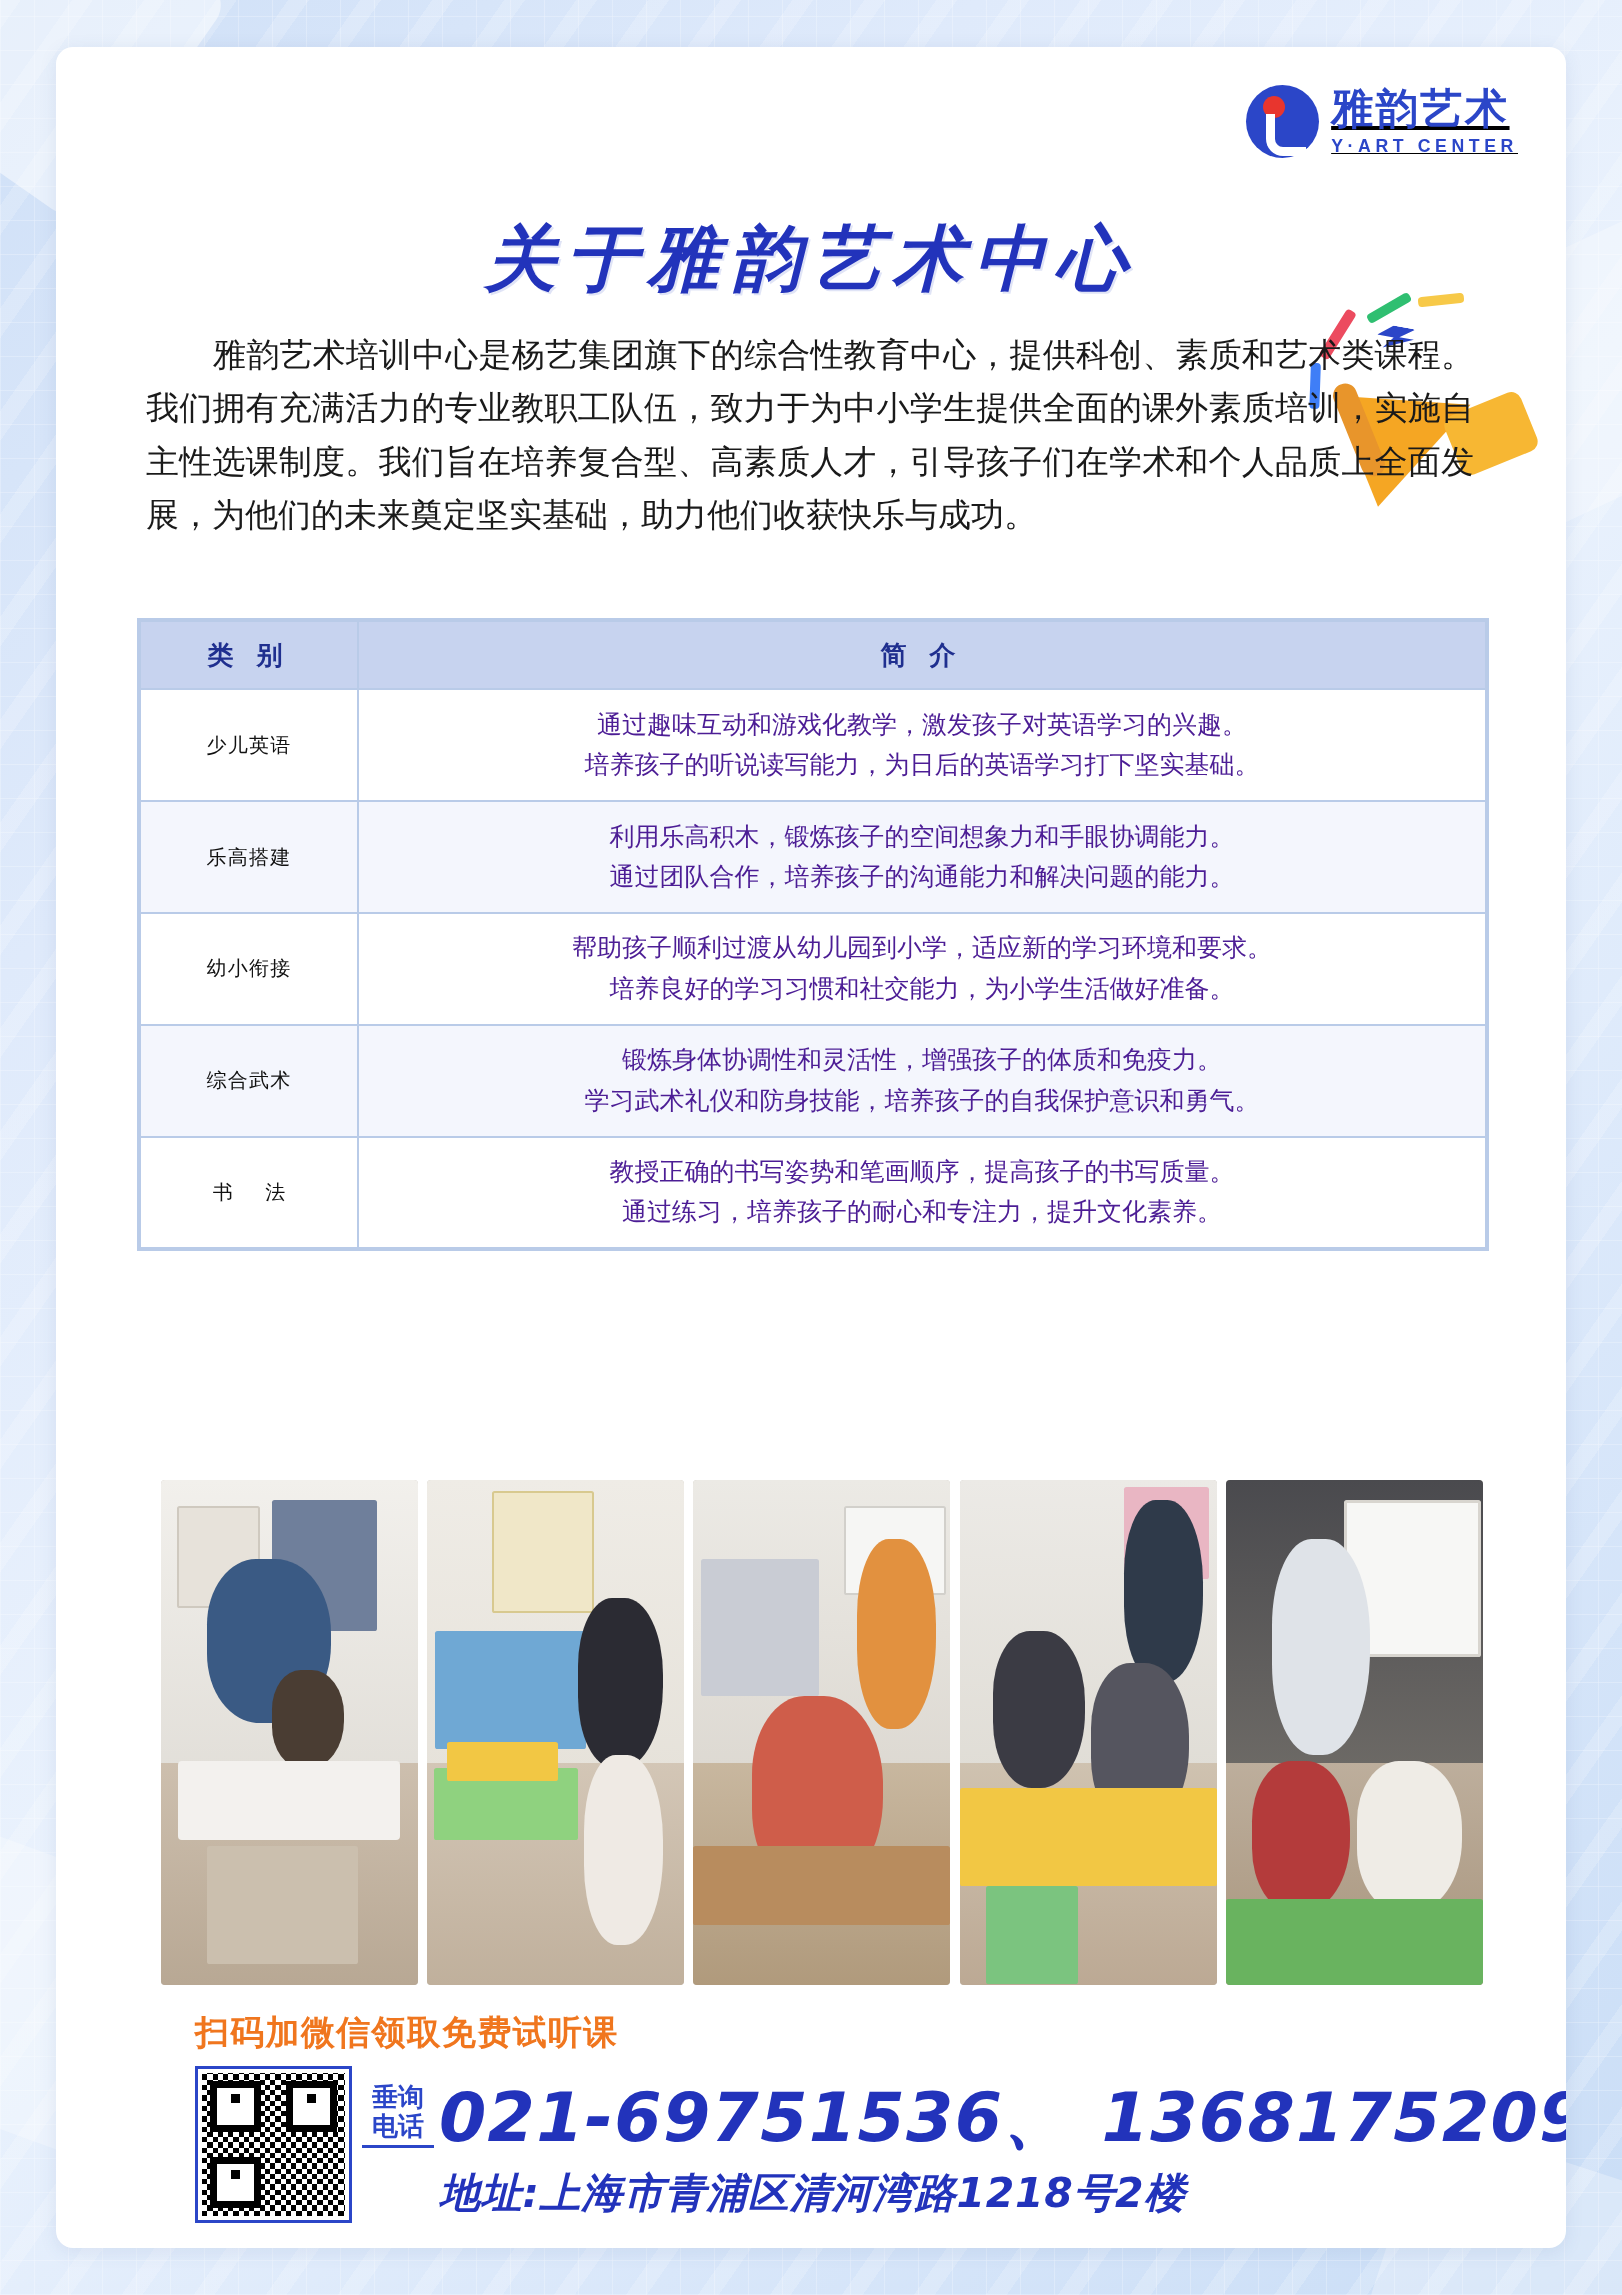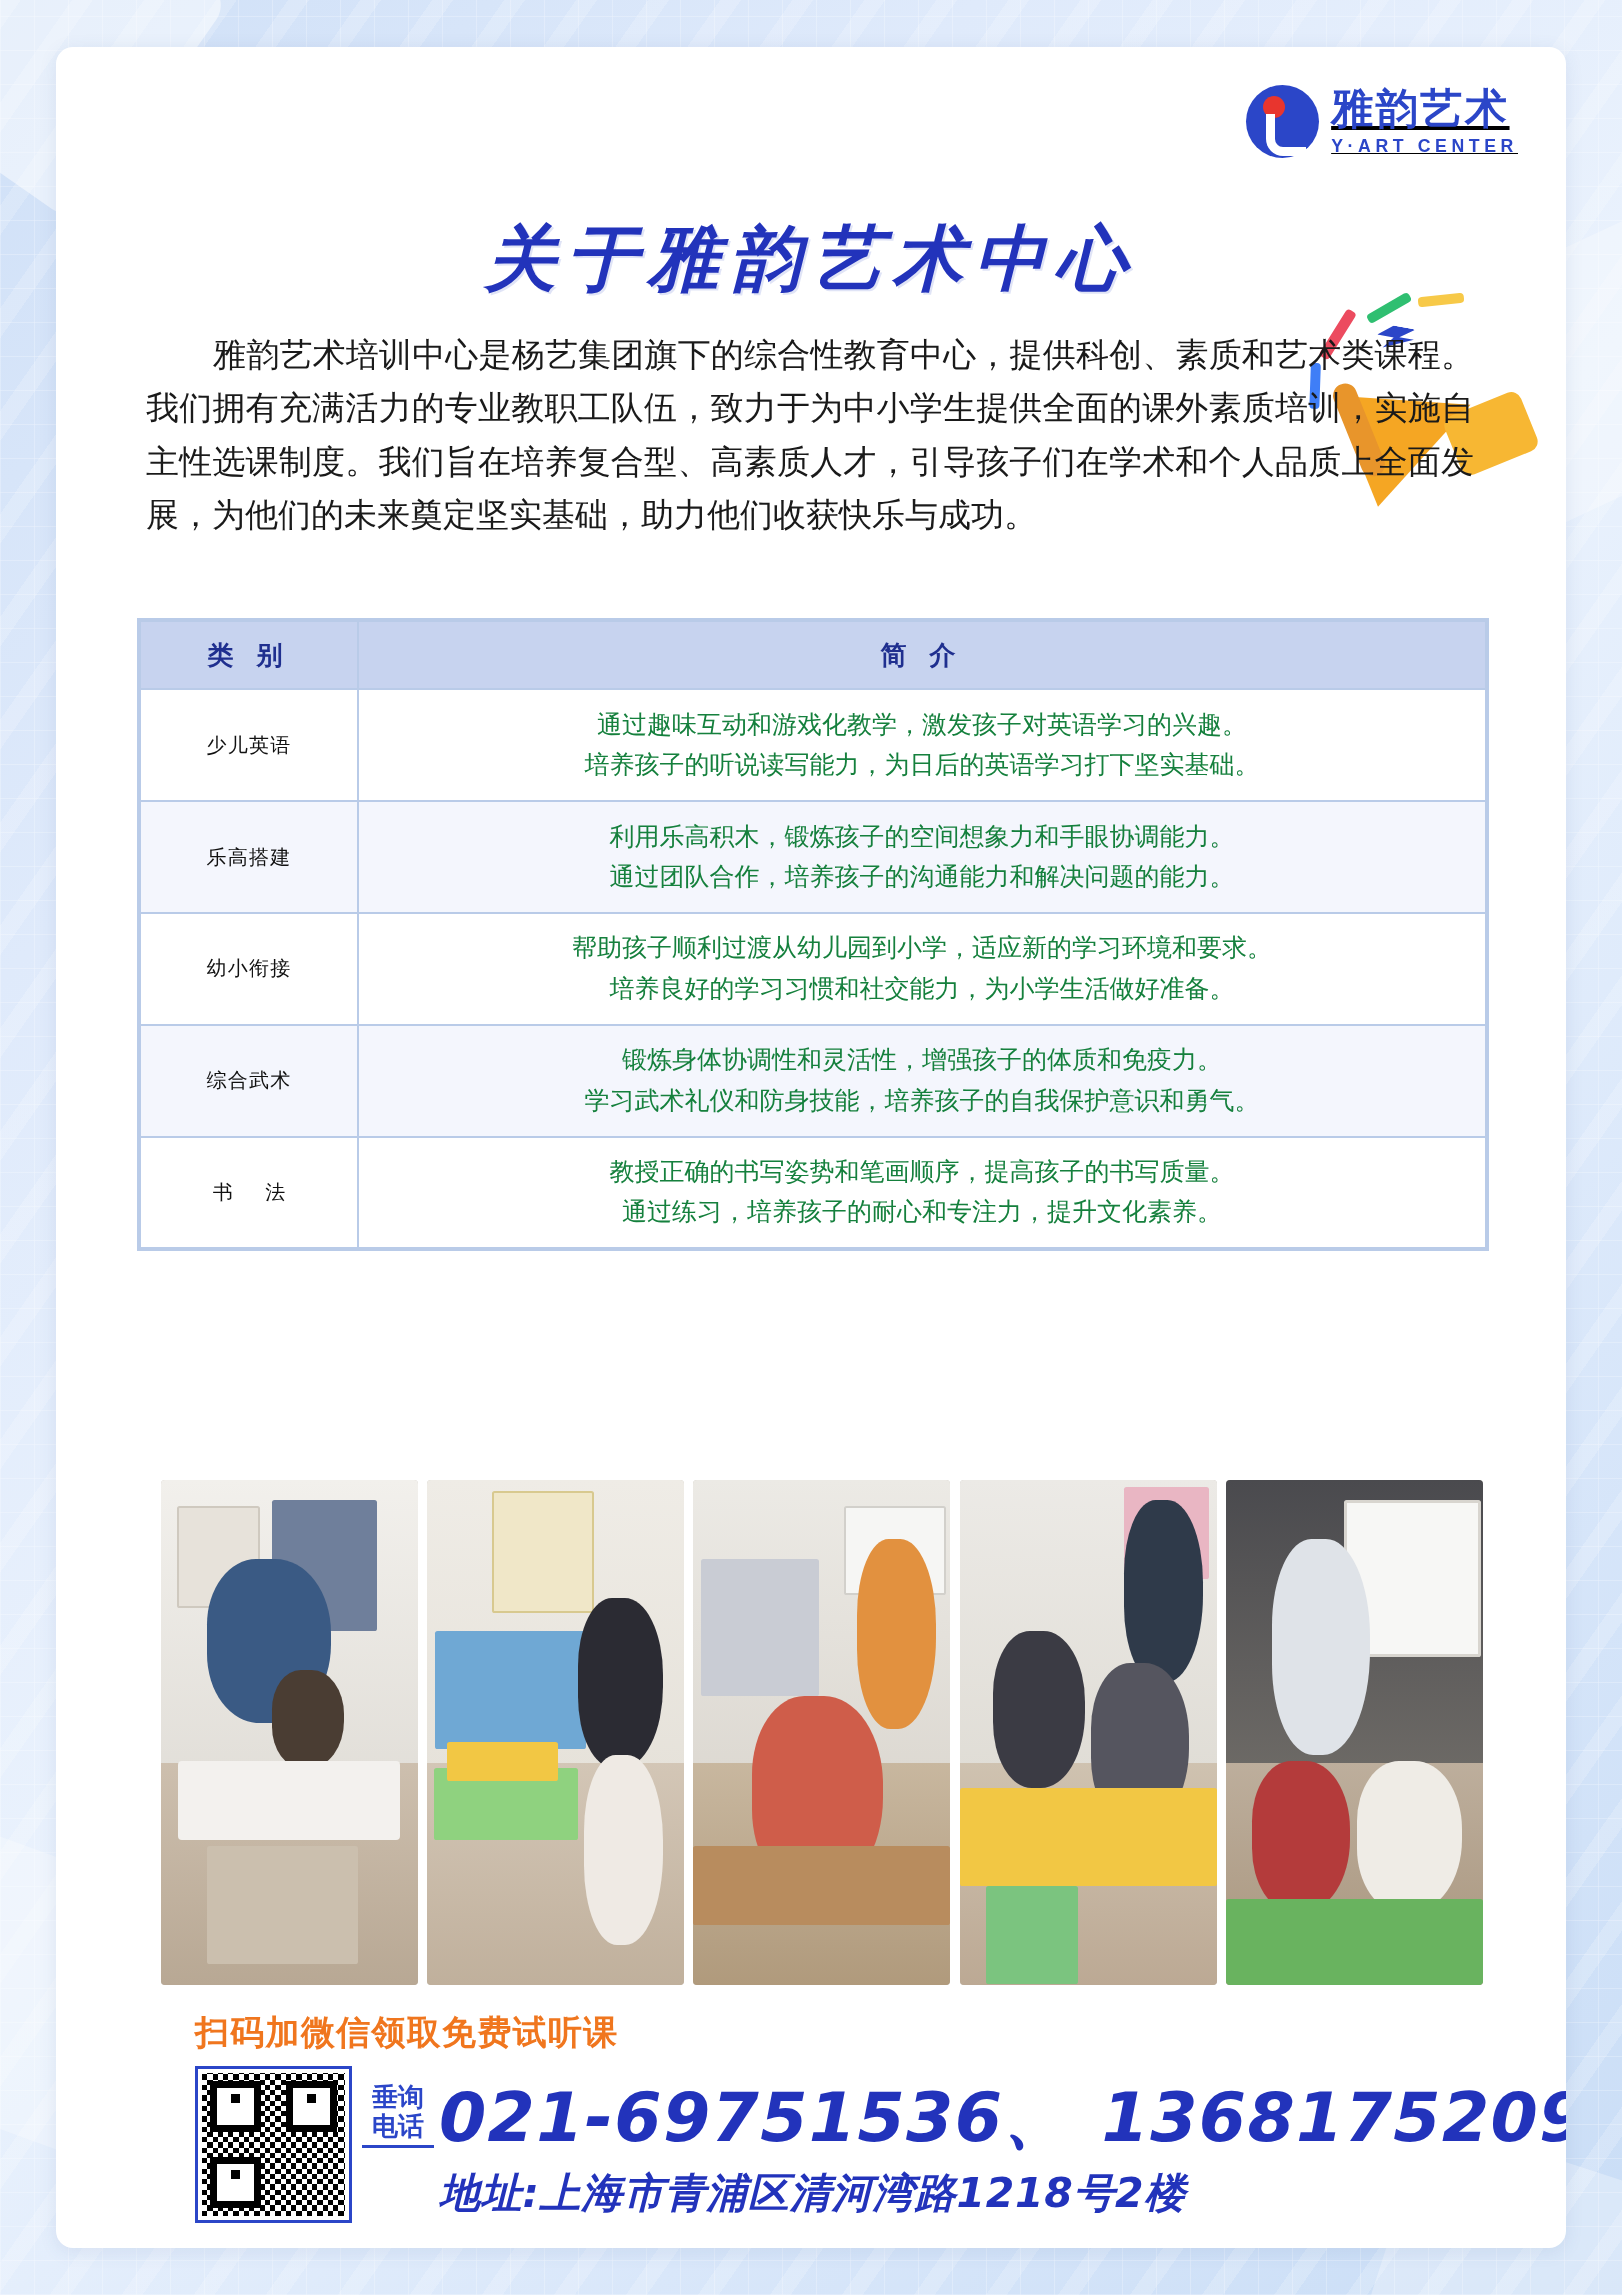--- a/index.html
+++ b/index.html
@@ -223,21 +223,21 @@
   }
   td.cat {
     width: 216px;
     font-size: 20px;
     color: #111111;
     letter-spacing: 1.3px;
   }
   td.cat.wide-sp { letter-spacing: 13px; text-indent: 13px; }
   td.desc {
     font-size: 25px;
-    color: #15803d;
+    color: #4c1d95;
     line-height: 1.62;
   }
   tbody tr:nth-child(odd) td { background: #ffffff; }
   tbody tr:nth-child(even) td { background: #f4f6fd; }
 
   
   .photos {
     position: absolute;
     left: 105px;
     top: 1433px;

